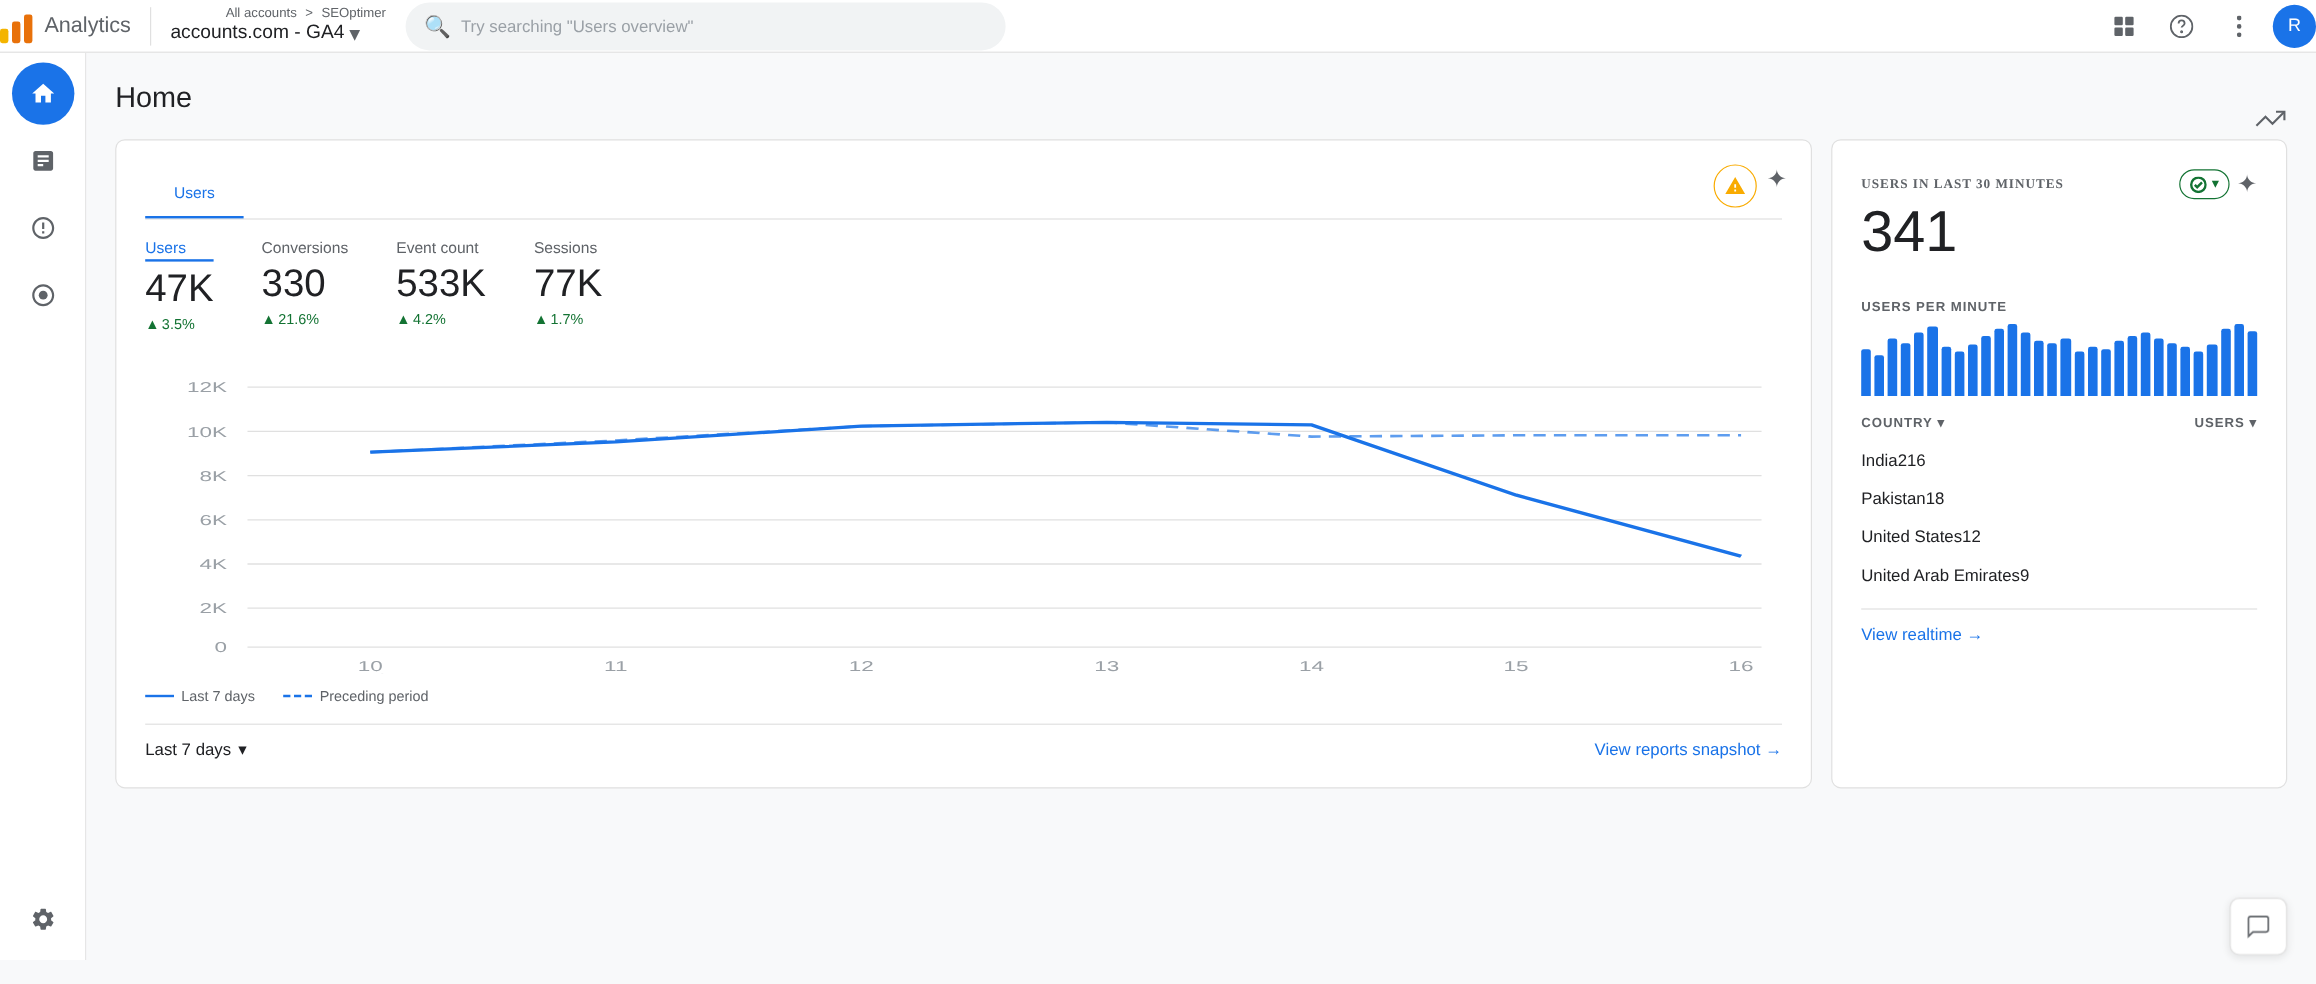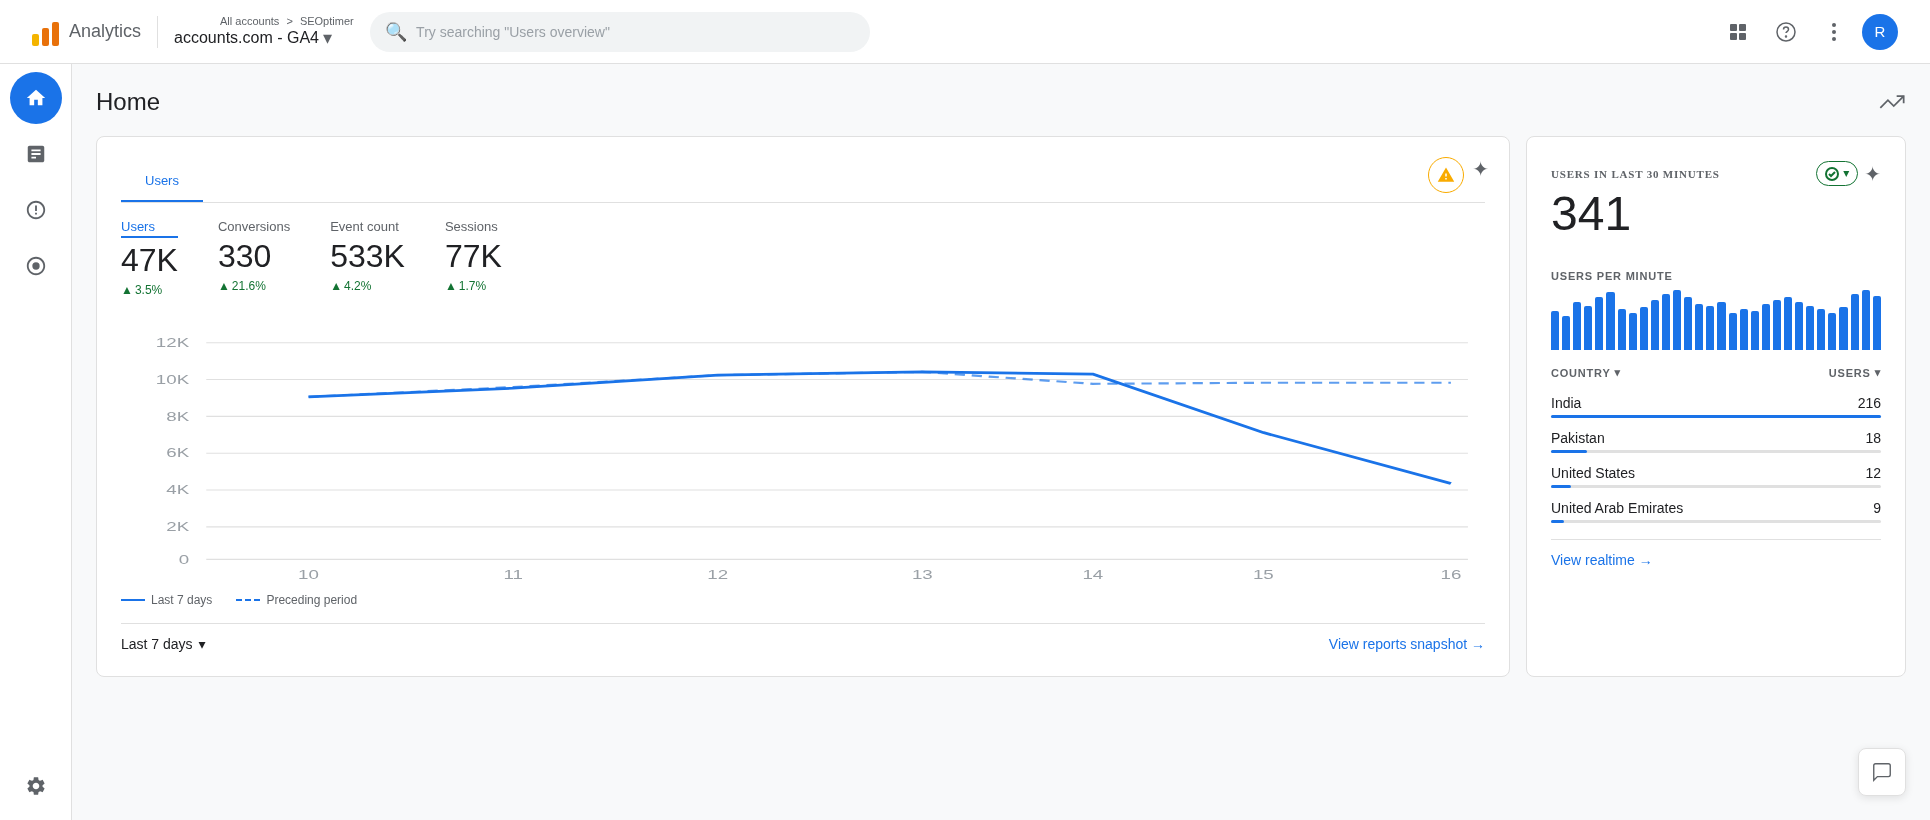--- a/index.html
+++ b/index.html
@@ -1,22 +1,22 @@
 <!DOCTYPE html>
 <html><head>
   <meta charset="utf-8">
   <style>
     * { box-sizing: border-box; margin: 0; padding: 0; }
     body { font-family: 'Google Sans', Arial, sans-serif; background: #f8f9fa; color: #202124; font-size: 14px; }
 
     
     .top-nav {
-      display: flex; align-items: center; height: 64px;
+      display: flex; align-items: center; height: 44px;
       background: #fff; border-bottom: 1px solid #e0e0e0;
-      padding: 0 32px; gap: 16px; position: relative; z-index: 10;
+      padding: 0 0; gap: 16px; position: relative; z-index: 10;
     }
     .logo-area { display: flex; align-items: center; gap: 10px; }
     .logo-bars { display: flex; align-items: flex-end; gap: 3px; height: 28px; }
     .logo-bar { width: 7px; border-radius: 2px; }
     .logo-bar.b1 { height: 12px; background: #f4b400; }
     .logo-bar.b2 { height: 18px; background: #e8710a; }
     .logo-bar.b3 { height: 24px; background: #e8710a; }
     .logo-title { font-size: 18px; color: #5f6368; font-weight: 400; }
     .nav-divider { width: 1px; height: 32px; background: #e0e0e0; }
     .breadcrumb-area { display: flex; flex-direction: column; }
@@ -110,21 +110,21 @@
     .realtime-count { font-size: 48px; font-weight: 300; color: #202124; margin-bottom: 32px; line-height: 1; }
     .users-per-min-label { font-size: 11px; font-weight: 600; color: #5f6368; letter-spacing: 0.8px; text-transform: uppercase; margin-bottom: 8px; }
 
     
     .bar-chart { display: flex; align-items: flex-end; gap: 3px; height: 60px; margin-bottom: 16px; }
     .bar { background: #1a73e8; border-radius: 2px 2px 0 0; flex: 1; min-width: 6px; }
 
     
     .country-header { display: flex; justify-content: space-between; align-items: center; margin-bottom: 12px; padding-bottom: 4px; }
     .country-col-label { font-size: 11px; font-weight: 600; color: #5f6368; letter-spacing: 0.8px; text-transform: uppercase; display: flex; align-items: center; gap: 4px; cursor: pointer; }
-    .country-row { display: flex; flex-direction: column; margin-bottom: 12px; }
+    .country-row { display: flex; margin-bottom: 12px; }
     .country-row-data { display: flex; justify-content: space-between; align-items: center; margin-bottom: 4px; }
     .country-name { font-size: 14px; color: #202124; }
     .country-users { font-size: 14px; color: #202124; }
     .progress-bar-bg { height: 3px; background: #e0e0e0; border-radius: 2px; position: relative; }
     .progress-bar-fill { height: 3px; background: #1a73e8; border-radius: 2px; position: absolute; top: 0; left: 0; }
 
     .right-card-footer { margin-top: 16px; padding-top: 12px; border-top: 1px solid #e0e0e0; text-align: right; }
 
     
     .tabs-bar { display: flex; gap: 0; border-bottom: 1px solid #e0e0e0; margin-bottom: 0; }
@@ -221,21 +221,21 @@
     <div class="sidebar-bottom">
       <div class="sidebar-item">
         <svg width="22" height="22" viewBox="0 0 24 24" fill="#5f6368">
           <path d="M19.14,12.94c0.04-0.3,0.06-0.61,0.06-0.94c0-0.32-0.02-0.64-0.07-0.94l2.03-1.58c0.18-0.14,0.23-0.41,0.12-0.61 l-1.92-3.32c-0.12-0.22-0.37-0.29-0.59-0.22l-2.39,0.96c-0.5-0.38-1.03-0.7-1.62-0.94L14.4,2.81c-0.04-0.24-0.24-0.41-0.48-0.41 h-3.84c-0.24,0-0.43,0.17-0.47,0.41L9.25,5.35C8.66,5.59,8.12,5.92,7.63,6.29L5.24,5.33c-0.22-0.08-0.47,0-0.59,0.22L2.74,8.87 C2.62,9.08,2.66,9.34,2.86,9.48l2.03,1.58C4.84,11.36,4.8,11.69,4.8,12s0.02,0.64,0.07,0.94l-2.03,1.58 c-0.18,0.14-0.23,0.41-0.12,0.61l1.92,3.32c0.12,0.22,0.37,0.29,0.59,0.22l2.39-0.96c0.5,0.38,1.03,0.7,1.62,0.94l0.36,2.54 c0.05,0.24,0.24,0.41,0.48,0.41h3.84c0.24,0,0.44-0.17,0.47-0.41l0.36-2.54c0.59-0.24,1.13-0.56,1.62-0.94l2.39,0.96 c0.22,0.08,0.47,0,0.59-0.22l1.92-3.32c0.12-0.22,0.07-0.47-0.12-0.61L19.14,12.94z M12,15.6c-1.98,0-3.6-1.62-3.6-3.6 s1.62-3.6,3.6-3.6s3.6,1.62,3.6,3.6S13.98,15.6,12,15.6z"></path>
         </svg>
       </div>
     </div>
   </div>
 
   <div class="main-content">
-    <div style="display:flex; justify-content:space-between; align-items:flex-start;">
+    <div style="display:flex; justify-content:space-between; align-items:flex-end;">
       <h1 class="page-title">Home</h1>
       <div style="cursor:pointer; color:#5f6368;">
         <svg width="28" height="28" viewBox="0 0 24 24" fill="none" stroke="#5f6368" stroke-width="1.5">
           <polyline points="22,7 13.5,15.5 8.5,10.5 2,17"></polyline>
           <polyline points="16,7 22,7 22,13"></polyline>
         </svg>
       </div>
     </div>
 
     <div class="dashboard-grid">

